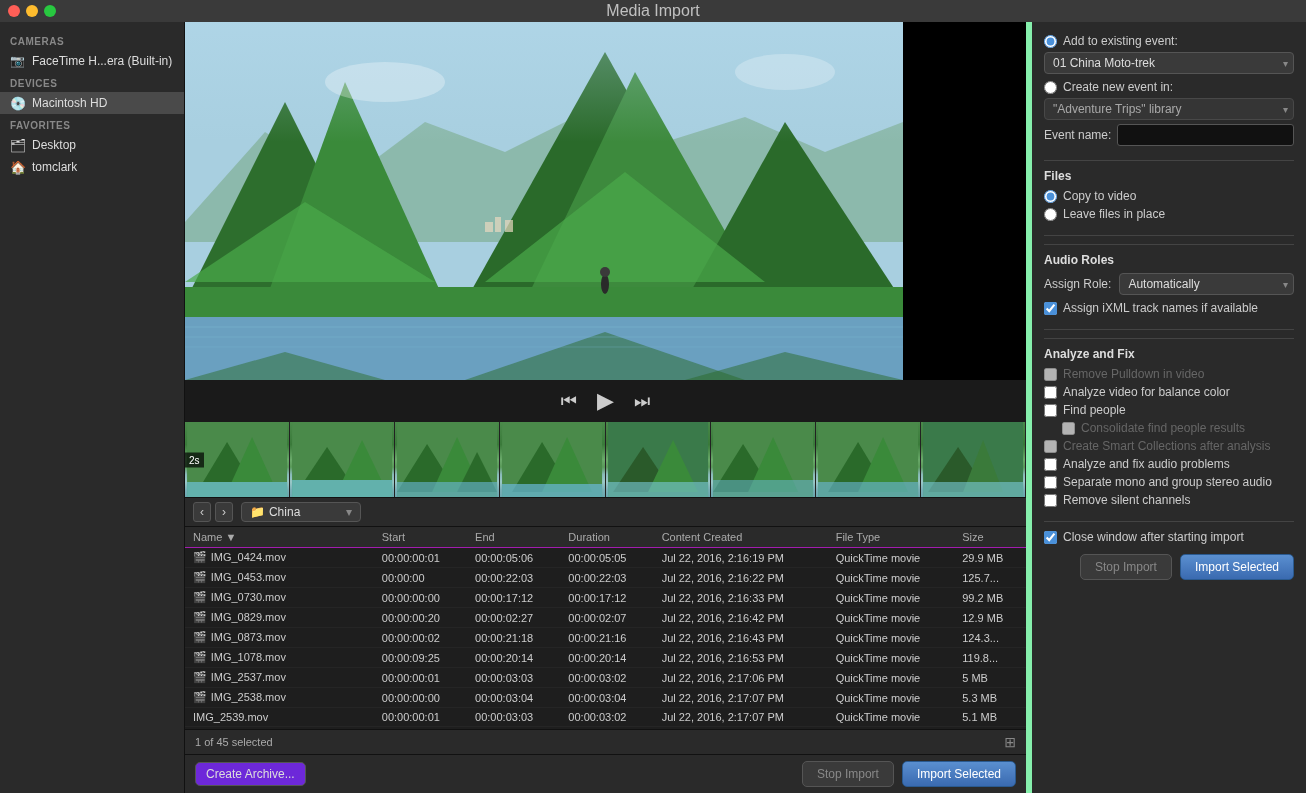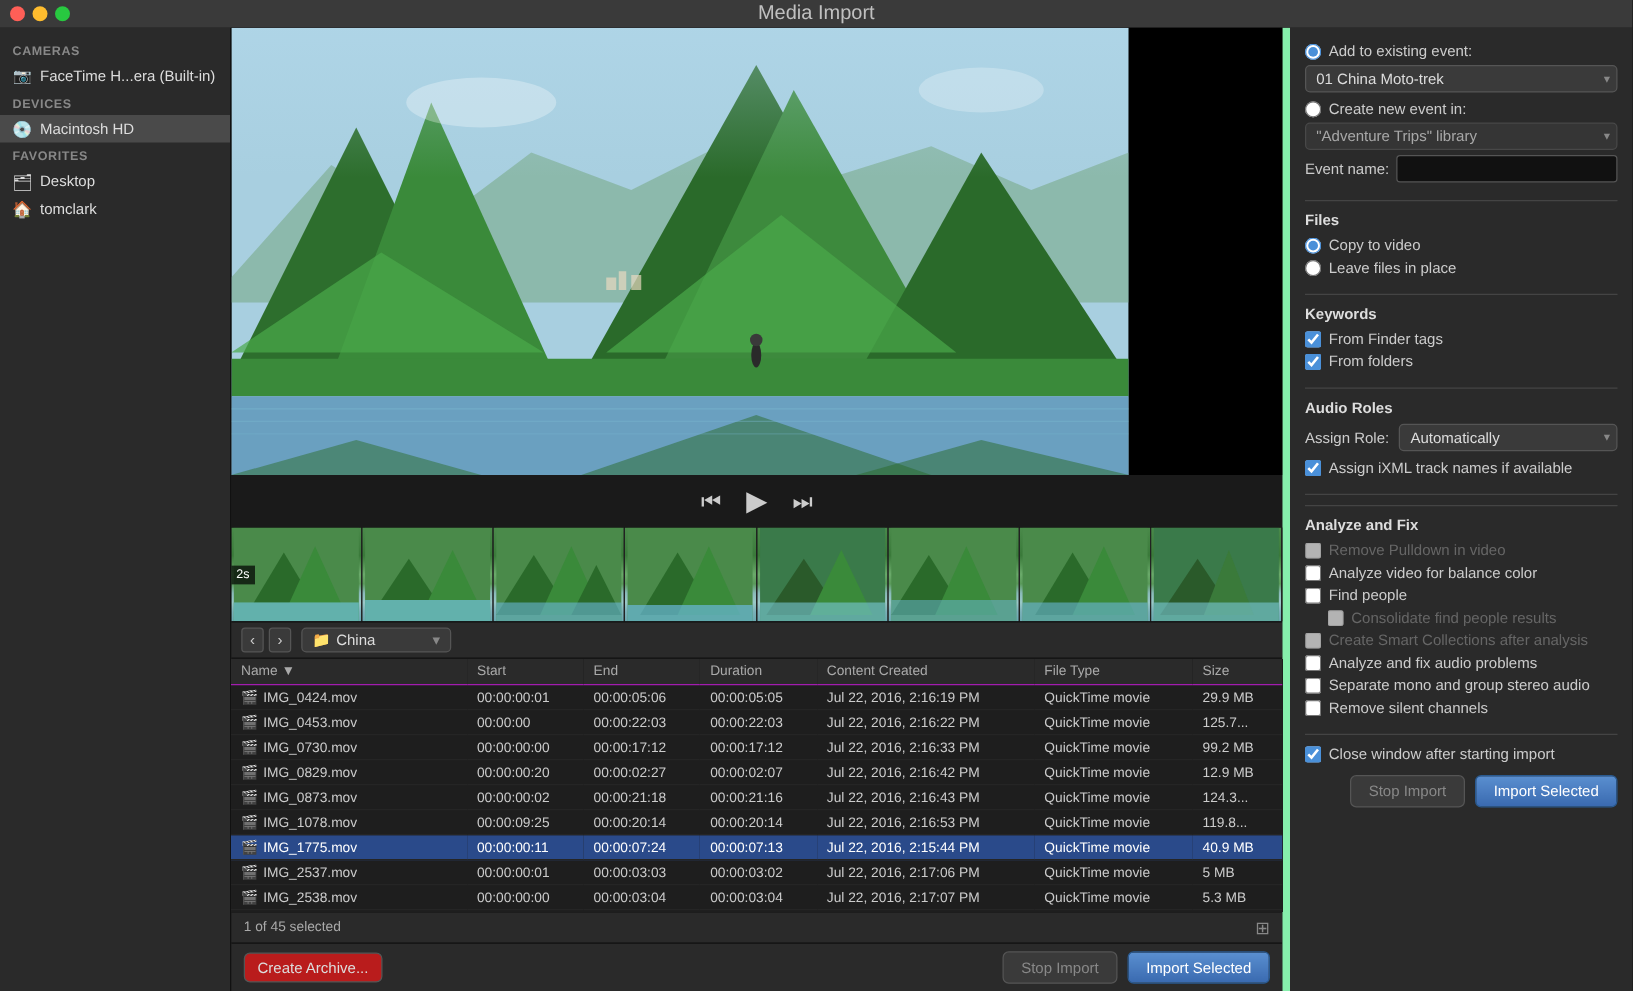--- a/index.html
+++ b/index.html
@@ -242,21 +242,21 @@
     .bottom-bar {
       display: flex;
       align-items: center;
       justify-content: space-between;
       padding: 6px 10px;
       background: #2a2a2a;
       border-top: 1px solid #111;
       flex-shrink: 0;
     }
     .create-archive-btn {
-      background: #b91c1c;
+      background: #6d28d9;
       border: 1px solid #555;
       border-radius: 5px;
       color: #ddd;
       padding: 4px 10px;
       cursor: pointer;
       font-size: 12px;
     }
     
     .right-panel {
       width: 280px;
@@ -636,29 +636,20 @@
   </tr>
             <tr>
     <td><span class="file-icon">🎬</span>IMG_1078.mov</td>
     <td>00:00:09:25</td>
     <td>00:00:20:14</td>
     <td>00:00:20:14</td>
     <td>Jul 22, 2016, 2:16:53 PM</td>
     <td>QuickTime movie</td>
     <td>119.8...</td>
   </tr>
-            <tr class="selected">
-    <td><span class="file-icon">🎬</span>IMG_1775.mov</td>
-    <td>00:00:00:11</td>
-    <td>00:00:07:24</td>
-    <td>00:00:07:13</td>
-    <td>Jul 22, 2016, 2:15:44 PM</td>
-    <td>QuickTime movie</td>
-    <td>40.9 MB</td>
-  </tr>
             <tr>
     <td><span class="file-icon">🎬</span>IMG_2537.mov</td>
     <td>00:00:00:01</td>
     <td>00:00:03:03</td>
     <td>00:00:03:02</td>
     <td>Jul 22, 2016, 2:17:06 PM</td>
     <td>QuickTime movie</td>
     <td>5 MB</td>
   </tr>
             <tr>
@@ -742,31 +733,20 @@
         <span>Copy to video</span>
       </div>
       <div class="radio-item">
         <input type="radio" class="radio-input" name="files-choice" style="">
         <span>Leave files in place</span>
       </div>
     </div>
 
     <hr class="section-divider">
 
-    <div class="rp-section">
-      <div class="rp-section-title">Keywords</div>
-      <div class="checkbox-item">
-        <input type="checkbox" class="checkbox-input" checked="" style="">
-        <span>From Finder tags</span>
-      </div>
-      <div class="checkbox-item">
-        <input type="checkbox" class="checkbox-input" checked="" style="">
-        <span>From folders</span>
-      </div>
-    </div>
 
     <hr class="section-divider">
 
     <div class="rp-section">
       <div class="rp-section-title">Audio Roles</div>
       <div class="assign-role-row" style="margin-bottom:6px;">
         <span class="assign-role-label">Assign Role:</span>
         <div class="rp-select-wrapper" style="flex:1;">
           <select class="rp-select">
             <option value="Automatically">Automatically</option>

